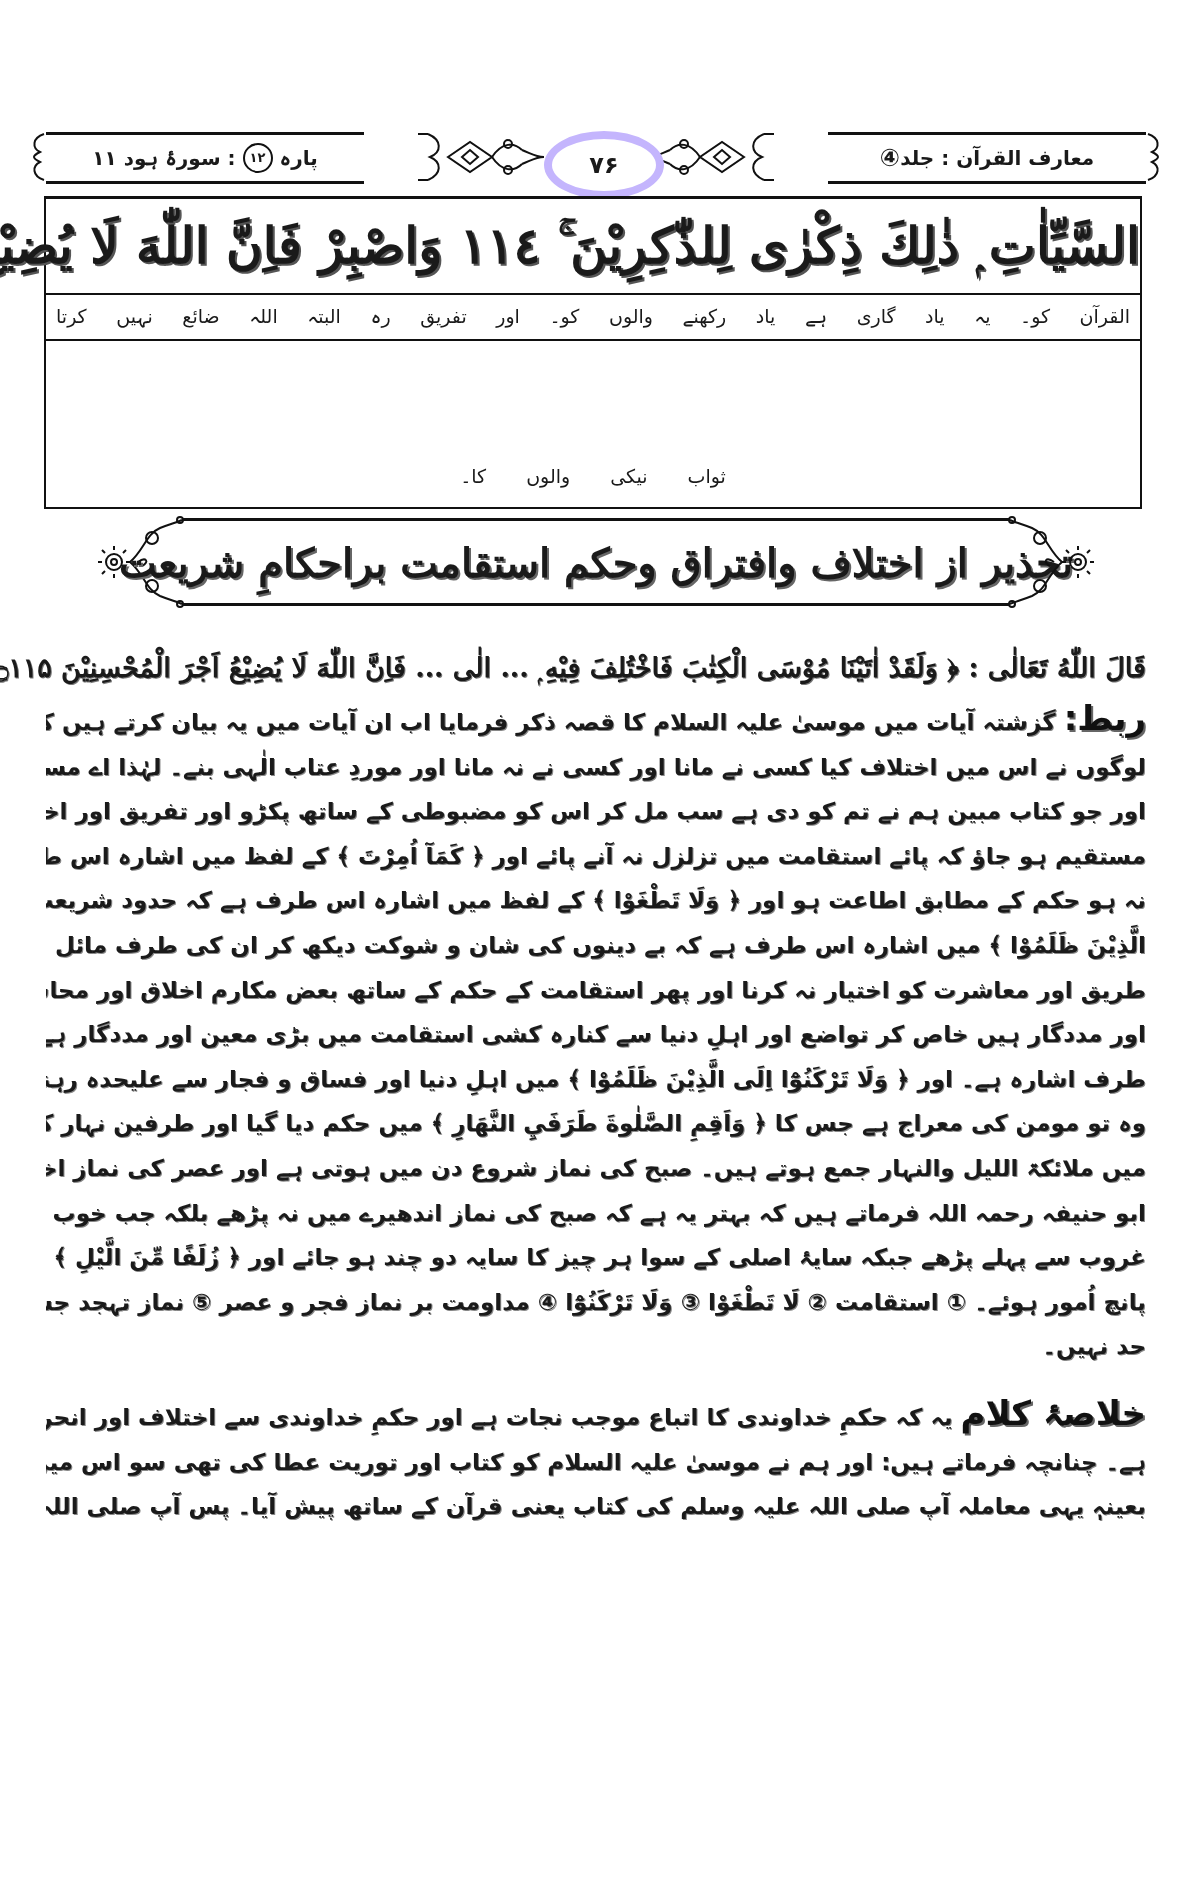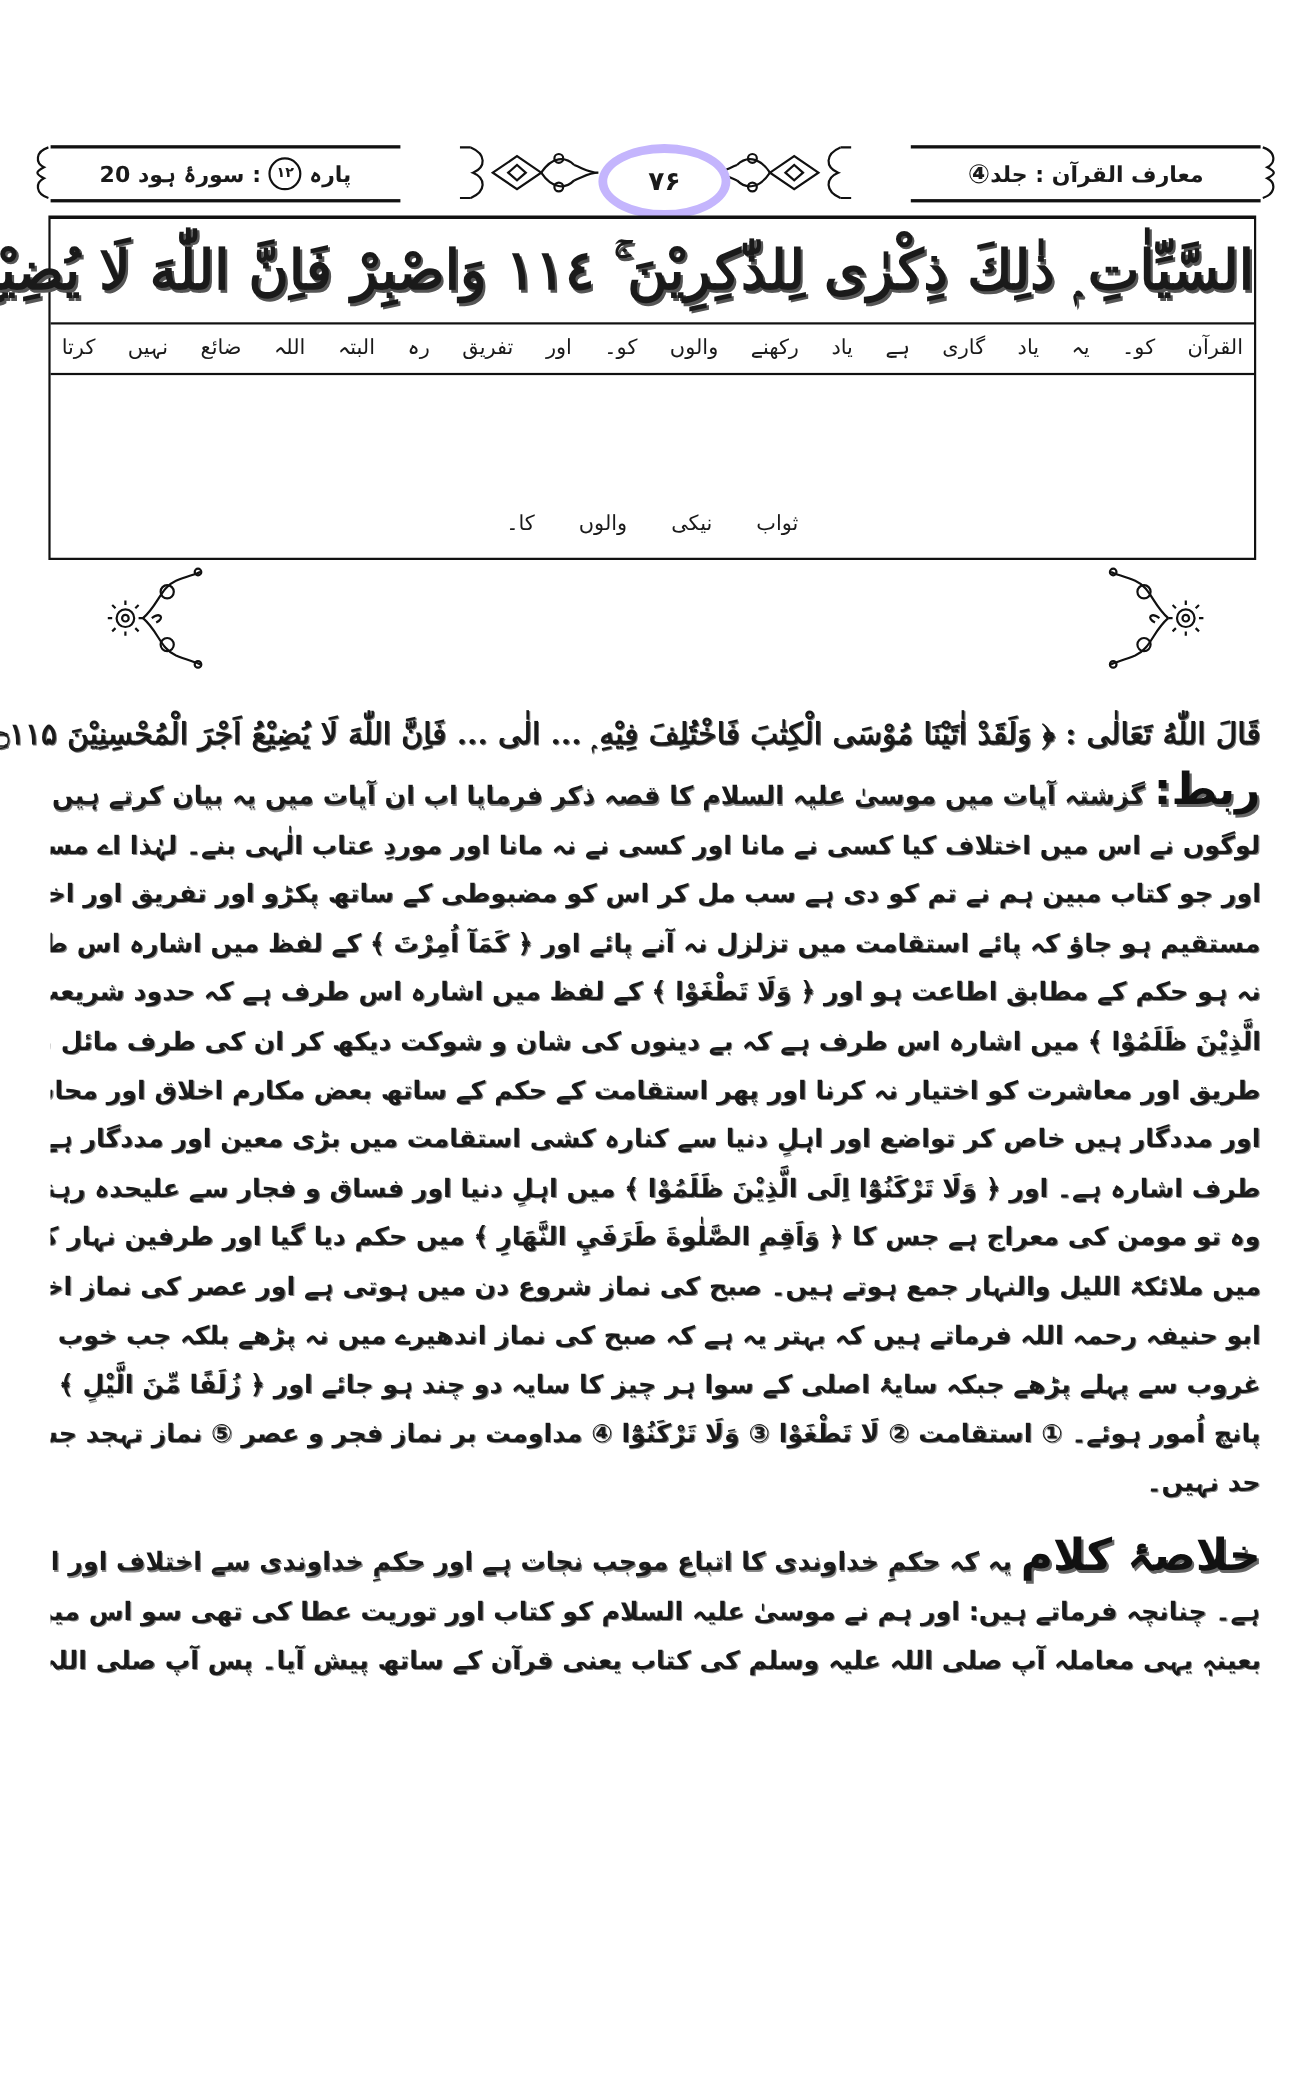--- a/index.html
+++ b/index.html
@@ -90,35 +90,35 @@
     font-size: 27px; line-height: 56px; white-space: nowrap;
     text-shadow: 1px 1px 0 #777;
   }
   .para {
     font-size: 23px; line-height: 44.6px; text-align: justify; text-align-last: right;
     font-weight: bold; text-shadow: 1px 1px 0 #888; margin: 0;
   }
   .para .line { display: block; white-space: nowrap; overflow: hidden; text-align: justify; text-align-last: justify; }
   .para .line.last { text-align-last: right; }
   .lead {
-    font-size: 40px; font-weight: 900; color: #111; text-shadow: 2px 2px 0 #666;
+    font-size: 34px; font-weight: 900; color: #111; text-shadow: 2px 2px 0 #666;
   }
   .gap { height: 22px; }
 </style>
 </head>
 <body>
 
 <div class="run-header">
   <svg class="hdr-cap l" viewBox="0 0 20 58">
     <path d="M16 6 C4 10 4 20 12 24 C4 28 4 30 12 34 C4 38 4 48 16 52" fill="none" stroke="#111" stroke-width="2"></path>
   </svg>
   <div class="hdr-box left rtl">
     <span>پارہ</span>
     &nbsp;<span style="display:inline-block;width:26px;height:26px;border:2px solid #111;border-radius:50%;font-size:13px;line-height:26px;text-align:center;">۱۲</span>&nbsp;
-    <span>: سورۂ ہود 20</span>
+    <span>: سورۂ ہود ۱۱</span>
   </div>
 
   <div class="hdr-center">
     <svg width="356" height="58" viewBox="0 0 356 58" style="position:absolute;left:0;top:0">
       <g fill="none" stroke="#111" stroke-width="2">
         <path d="M0 6 L10 6 M0 52 L10 52"></path>
         <path d="M10 6 C24 12 24 24 12 29 C24 34 24 46 10 52"></path>
         <path d="M30 29 L52 14 L74 29 L52 44 Z"></path>
         <path d="M44 29 L52 22 L60 29 L52 36 Z"></path>
         <path d="M74 29 C84 14 96 14 104 22 M74 29 C84 44 96 44 104 36"></path>
@@ -191,20 +191,23 @@
       <path d="M24 40 L24 36 M24 64 L24 68 M12 52 L8 52 M36 52 L40 52 M15 43 L12 40 M33 43 L36 40 M15 61 L12 64 M33 61 L36 64"></path>
       <path d="M40 52 C54 40 56 24 70 18 C80 14 88 12 92 10"></path>
       <path d="M40 52 C54 64 56 80 70 86 C80 90 88 92 92 94"></path>
       <circle cx="62" cy="28" r="6"></circle>
         <circle cx="62" cy="76" r="6"></circle>
       <path d="M48 52 C56 46 60 52 52 56"></path>
       <circle cx="90" cy="10" r="3"></circle>
         <circle cx="90" cy="94" r="3"></circle>
     </g>
   </svg>
+  <div class="banner-box">
+    <div class="banner-title rtl">تحذیر از اختلاف وافتراق وحکم استقامت براحکامِ شریعت</div>
+  </div>
   <svg class="orn r" viewBox="0 0 96 104">
     <g fill="none" stroke="#111" stroke-width="2" transform="translate(96,0) scale(-1,1)">
       <circle cx="24" cy="52" r="8"></circle>
         <circle cx="24" cy="52" r="3"></circle>
       <path d="M24 40 L24 36 M24 64 L24 68 M12 52 L8 52 M36 52 L40 52 M15 43 L12 40 M33 43 L36 40 M15 61 L12 64 M33 61 L36 64"></path>
       <path d="M40 52 C54 40 56 24 70 18 C80 14 88 12 92 10"></path>
       <path d="M40 52 C54 64 56 80 70 86 C80 90 88 92 92 94"></path>
       <circle cx="62" cy="28" r="6"></circle>
         <circle cx="62" cy="76" r="6"></circle>
       <path d="M48 52 C56 46 60 52 52 56"></path>

